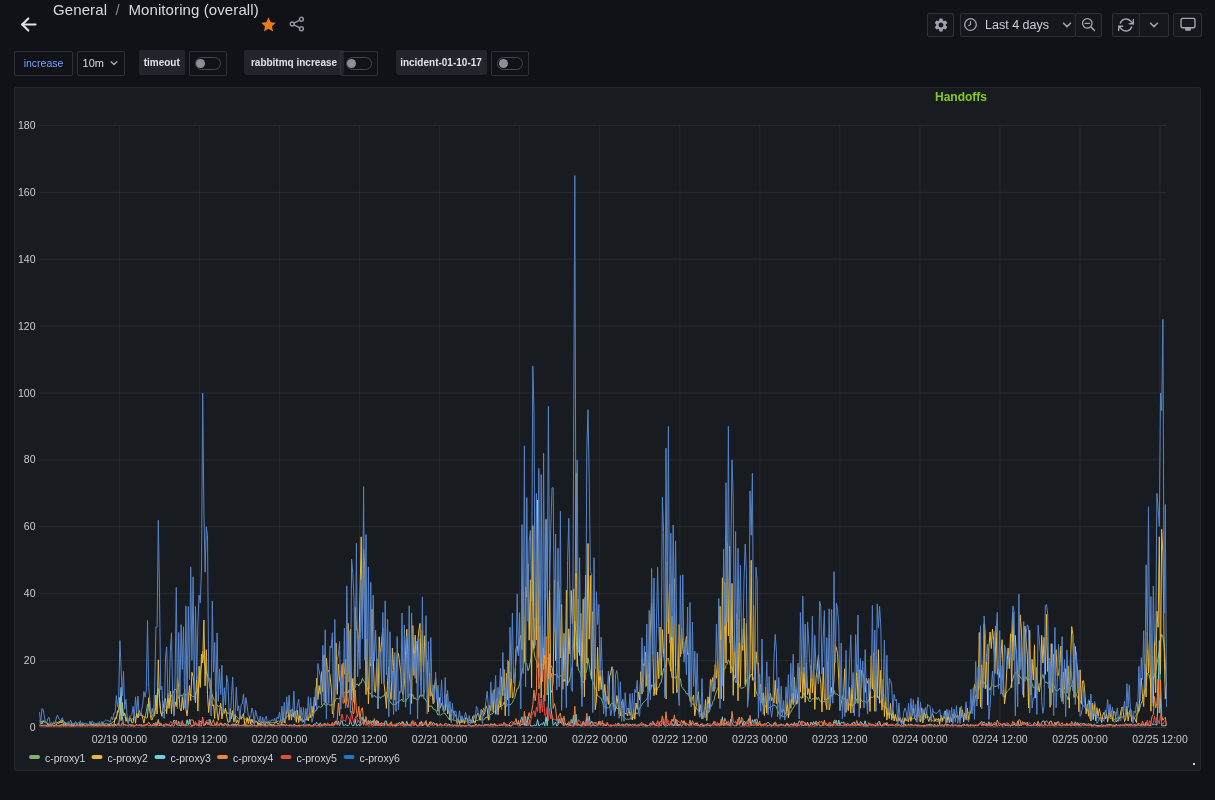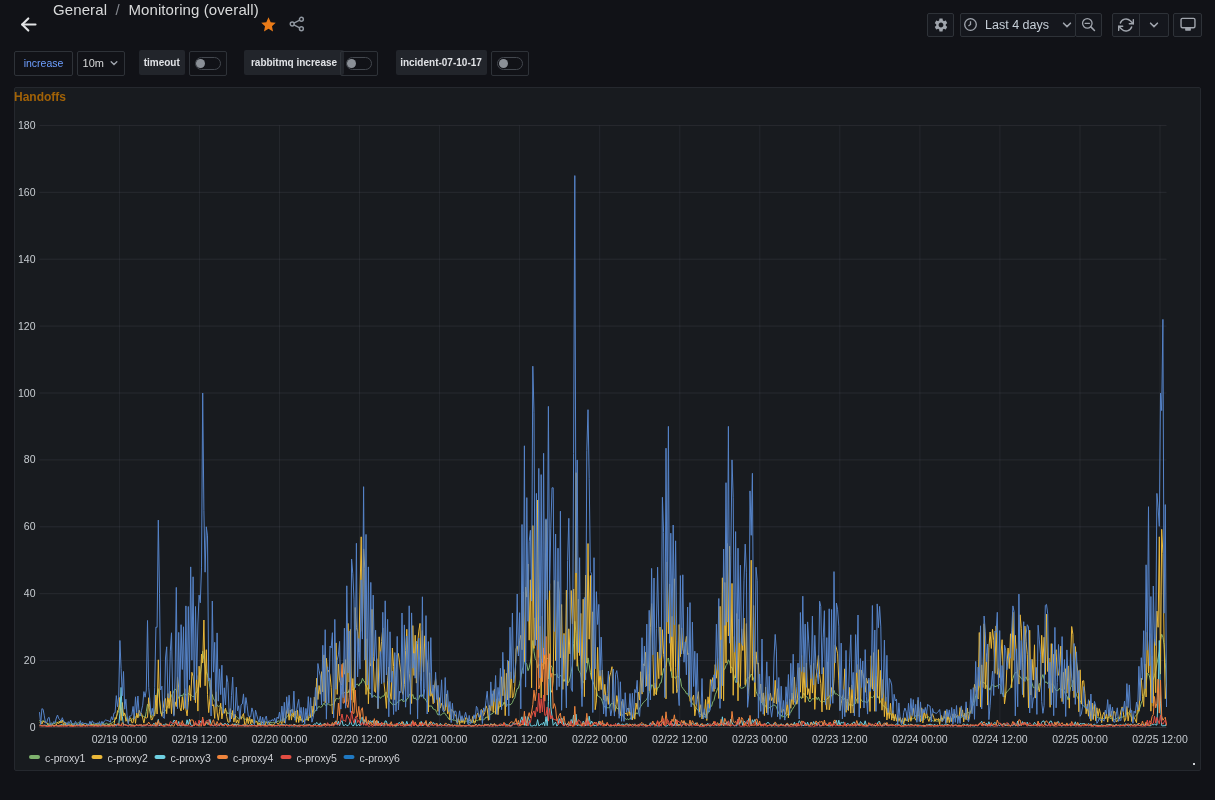--- a/index.html
+++ b/index.html
@@ -97,29 +97,29 @@
     <div class="pill">
       <div class="knob"></div>
     </div>
   </div>
 <div class="vlabel" style="left:244px;width:100px">rabbitmq increase</div>
 <div class="toggle" style="left:339.5px">
     <div class="pill">
       <div class="knob"></div>
     </div>
   </div>
-<div class="vlabel" style="left:395.5px;width:91px">incident-07-10-17</div>
+<div class="vlabel" style="left:395.5px;width:91px">incident-01-10-17</div>
 <div class="toggle" style="left:491px">
     <div class="pill">
       <div class="knob"></div>
     </div>
   </div>
 
 <div class="panel"></div>
-<div class="abs" style="left:14px;top:90px;width:973px;text-align:left;font-size:12px;font-weight:700;color:#a16207">Handoffs</div>
+<div class="abs" style="left:14px;top:90px;width:973px;text-align:right;font-size:12px;font-weight:700;color:#84cc16">Handoffs</div>
 <svg width="1185" height="682" viewBox="0 0 1185 682" style="position:absolute;left:14px;top:88px;font-family:'Liberation Sans',sans-serif">
 <g transform="translate(-14,-88)">
 <g stroke="rgba(204,204,220,0.09)" stroke-width="1">
         <line x1="39.5" y1="125.4" x2="1166.5" y2="125.4"></line>
         <line x1="39.5" y1="192.3" x2="1166.5" y2="192.3"></line>
         <line x1="39.5" y1="259.2" x2="1166.5" y2="259.2"></line>
         <line x1="39.5" y1="326.1" x2="1166.5" y2="326.1"></line>
         <line x1="39.5" y1="393.0" x2="1166.5" y2="393.0"></line>
         <line x1="39.5" y1="459.9" x2="1166.5" y2="459.9"></line>
         <line x1="39.5" y1="526.8" x2="1166.5" y2="526.8"></line>

